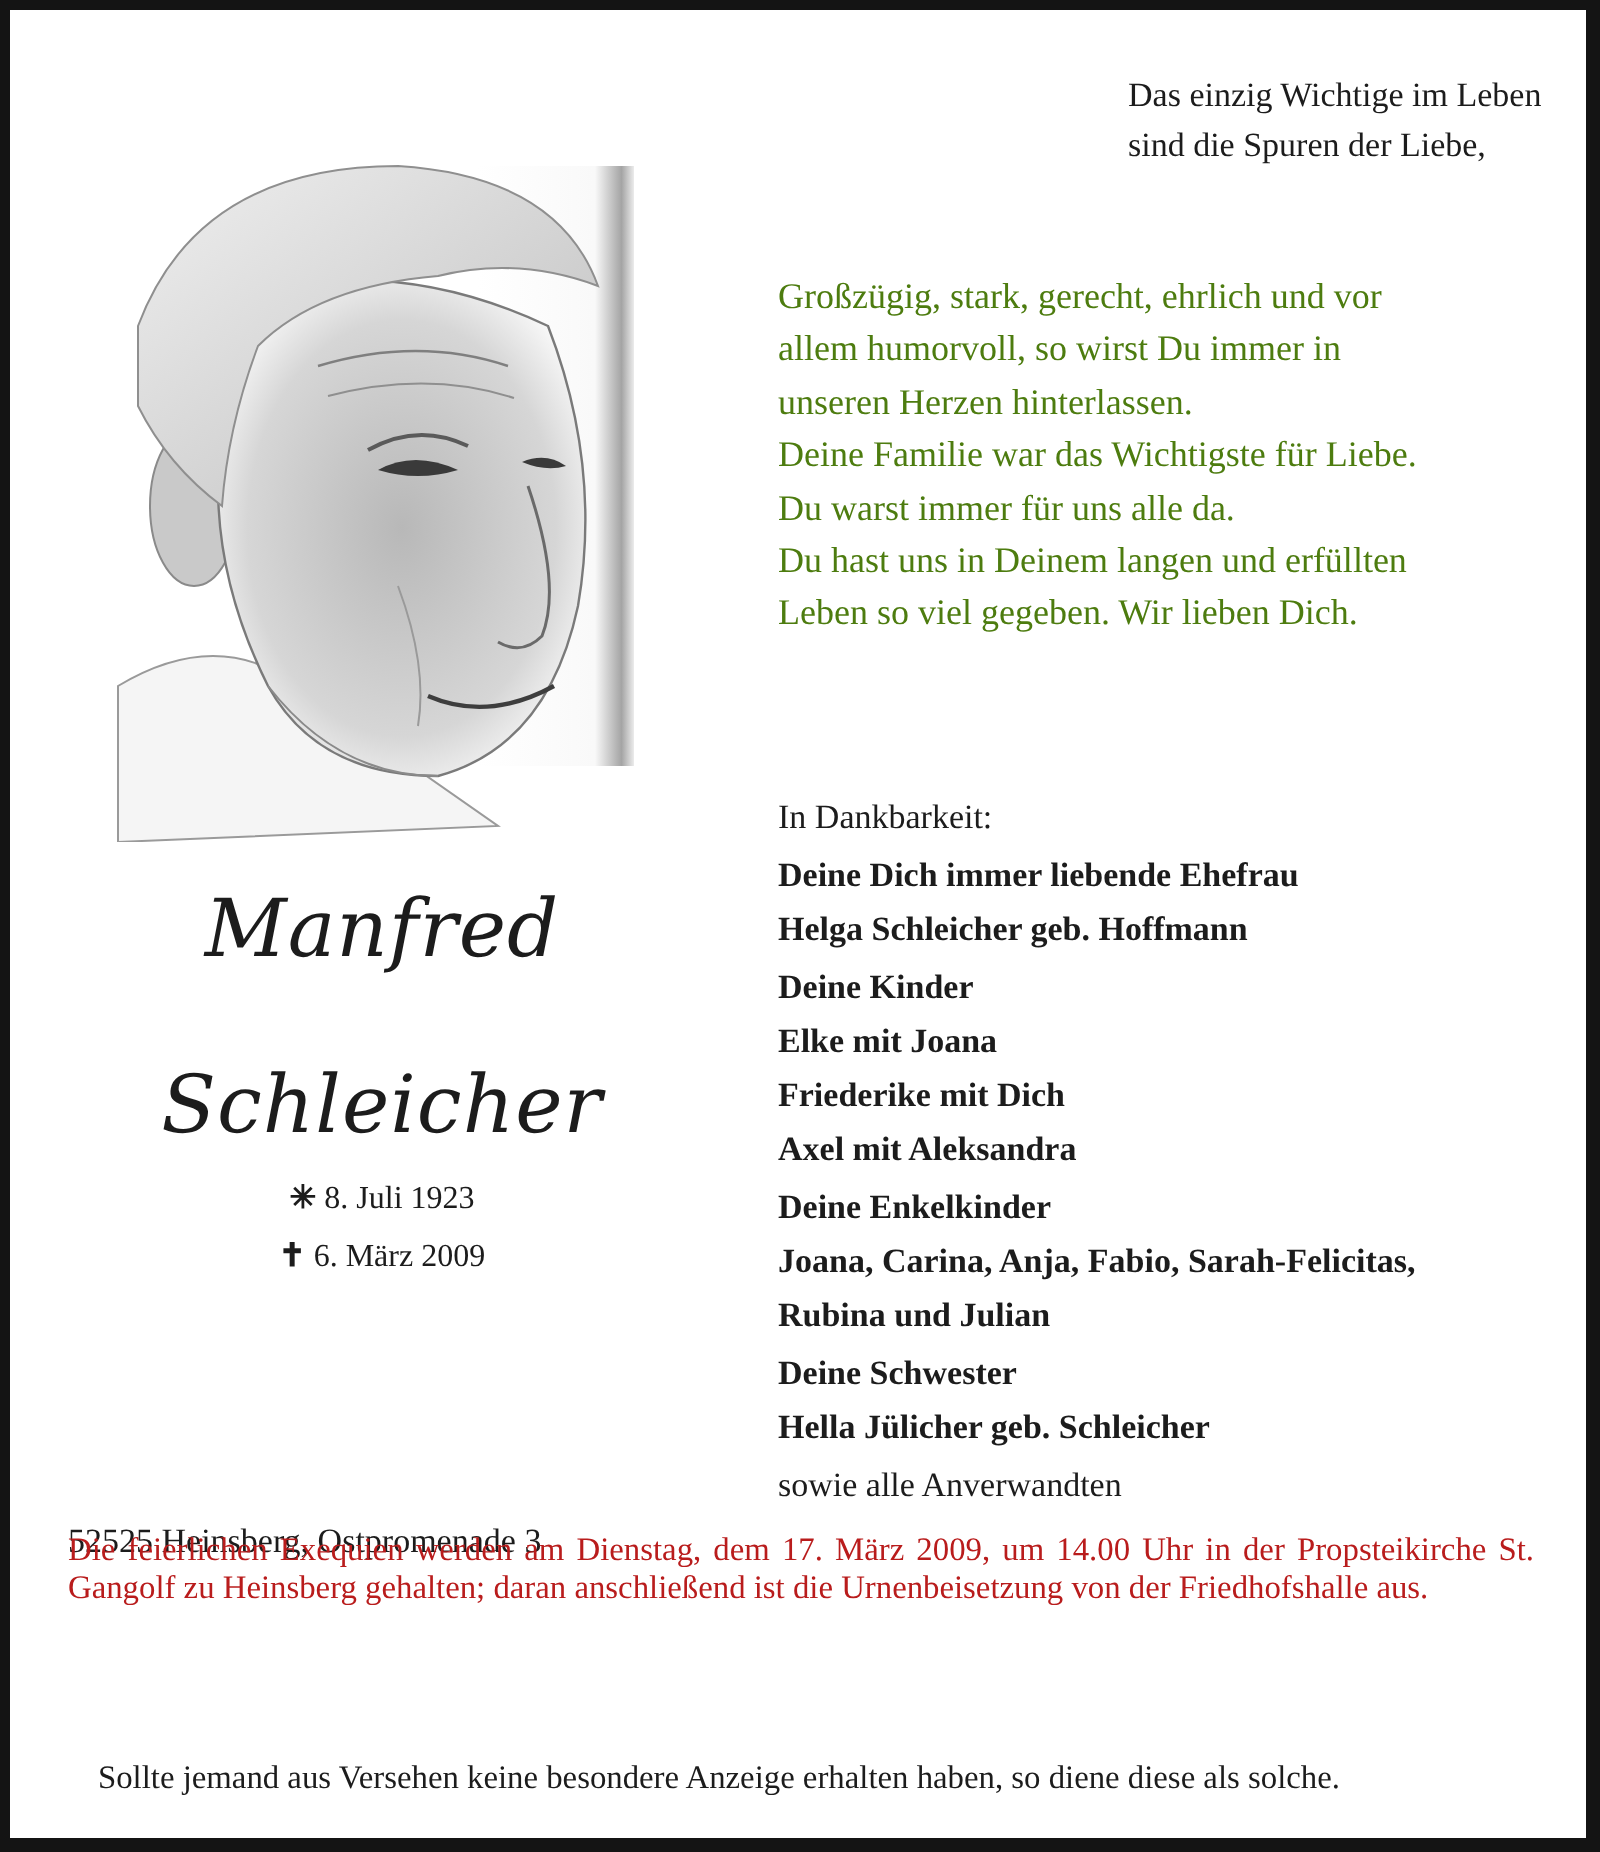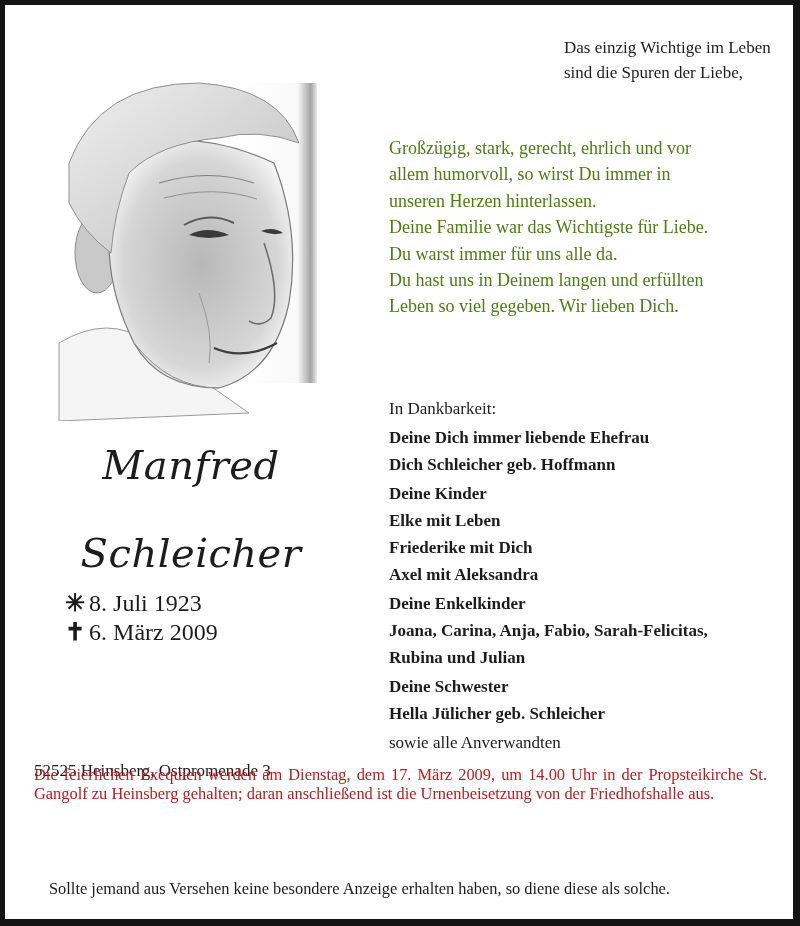--- a/index.html
+++ b/index.html
@@ -15,21 +15,21 @@
   }
   .portrait svg { width:100%; height:100%; display:block; }
   .name {
     position:absolute; left:60px; width:252px; text-align:center;
     font-family:"DejaVu Serif", "Liberation Serif", serif; font-style:italic;
     font-size:40px; color:#1c1c1c; letter-spacing:0.5px;
   }
   .name.first { top:437px; }
   .name.last { top:525px; }
   .dates {
-    position:absolute; left:60px; width:252px; text-align:left; font-size:24px; color:#1c1c1c;
+    position:absolute; left:60px; width:252px; text-align:center; font-size:16px; color:#1c1c1c;
   }
   .dates.born { top:584px; }
   .dates.died { top:613px; }
   .dates .sym { display:inline-block; margin-right:4px; font-weight:bold; }
   .motto {
     position:absolute; left:559px; top:30px; font-size:17px; line-height:25px; color:#1c1c1c;
   }
   .tribute {
     position:absolute; left:384px; top:130px; font-size:18px; line-height:26.4px; color:#4d7c0f;
   }
@@ -124,24 +124,24 @@
     <div>Deine Familie war das Wichtigste für Liebe.</div>
     <div>Du warst immer für uns alle da.</div>
     <div>Du hast uns in Deinem langen und erfüllten</div>
     <div>Leben so viel gegeben. Wir lieben Dich.</div>
   </div>
 
   <div class="mourners">
     <div class="line">In Dankbarkeit:</div>
 
     <div class="line bold gap">Deine Dich immer liebende Ehefrau</div>
-    <div class="line bold">Dich Schleicher geb. Hoffmann</div>
+    <div class="line bold">Helga Schleicher geb. Hoffmann</div>
 
     <div class="line bold gap">Deine Kinder</div>
-    <div class="line bold">Elke mit Leben</div>
+    <div class="line bold">Elke mit Joana</div>
     <div class="line bold">Friederike mit Dich</div>
     <div class="line bold">Axel mit Aleksandra</div>
 
     <div class="line bold gap">Deine Enkelkinder</div>
     <div class="line bold">Joana, Carina, Anja, Fabio, Sarah-Felicitas,</div>
     <div class="line bold">Rubina und Julian</div>
 
     <div class="line bold gap">Deine Schwester</div>
     <div class="line bold">Hella Jülicher geb. Schleicher</div>
 

